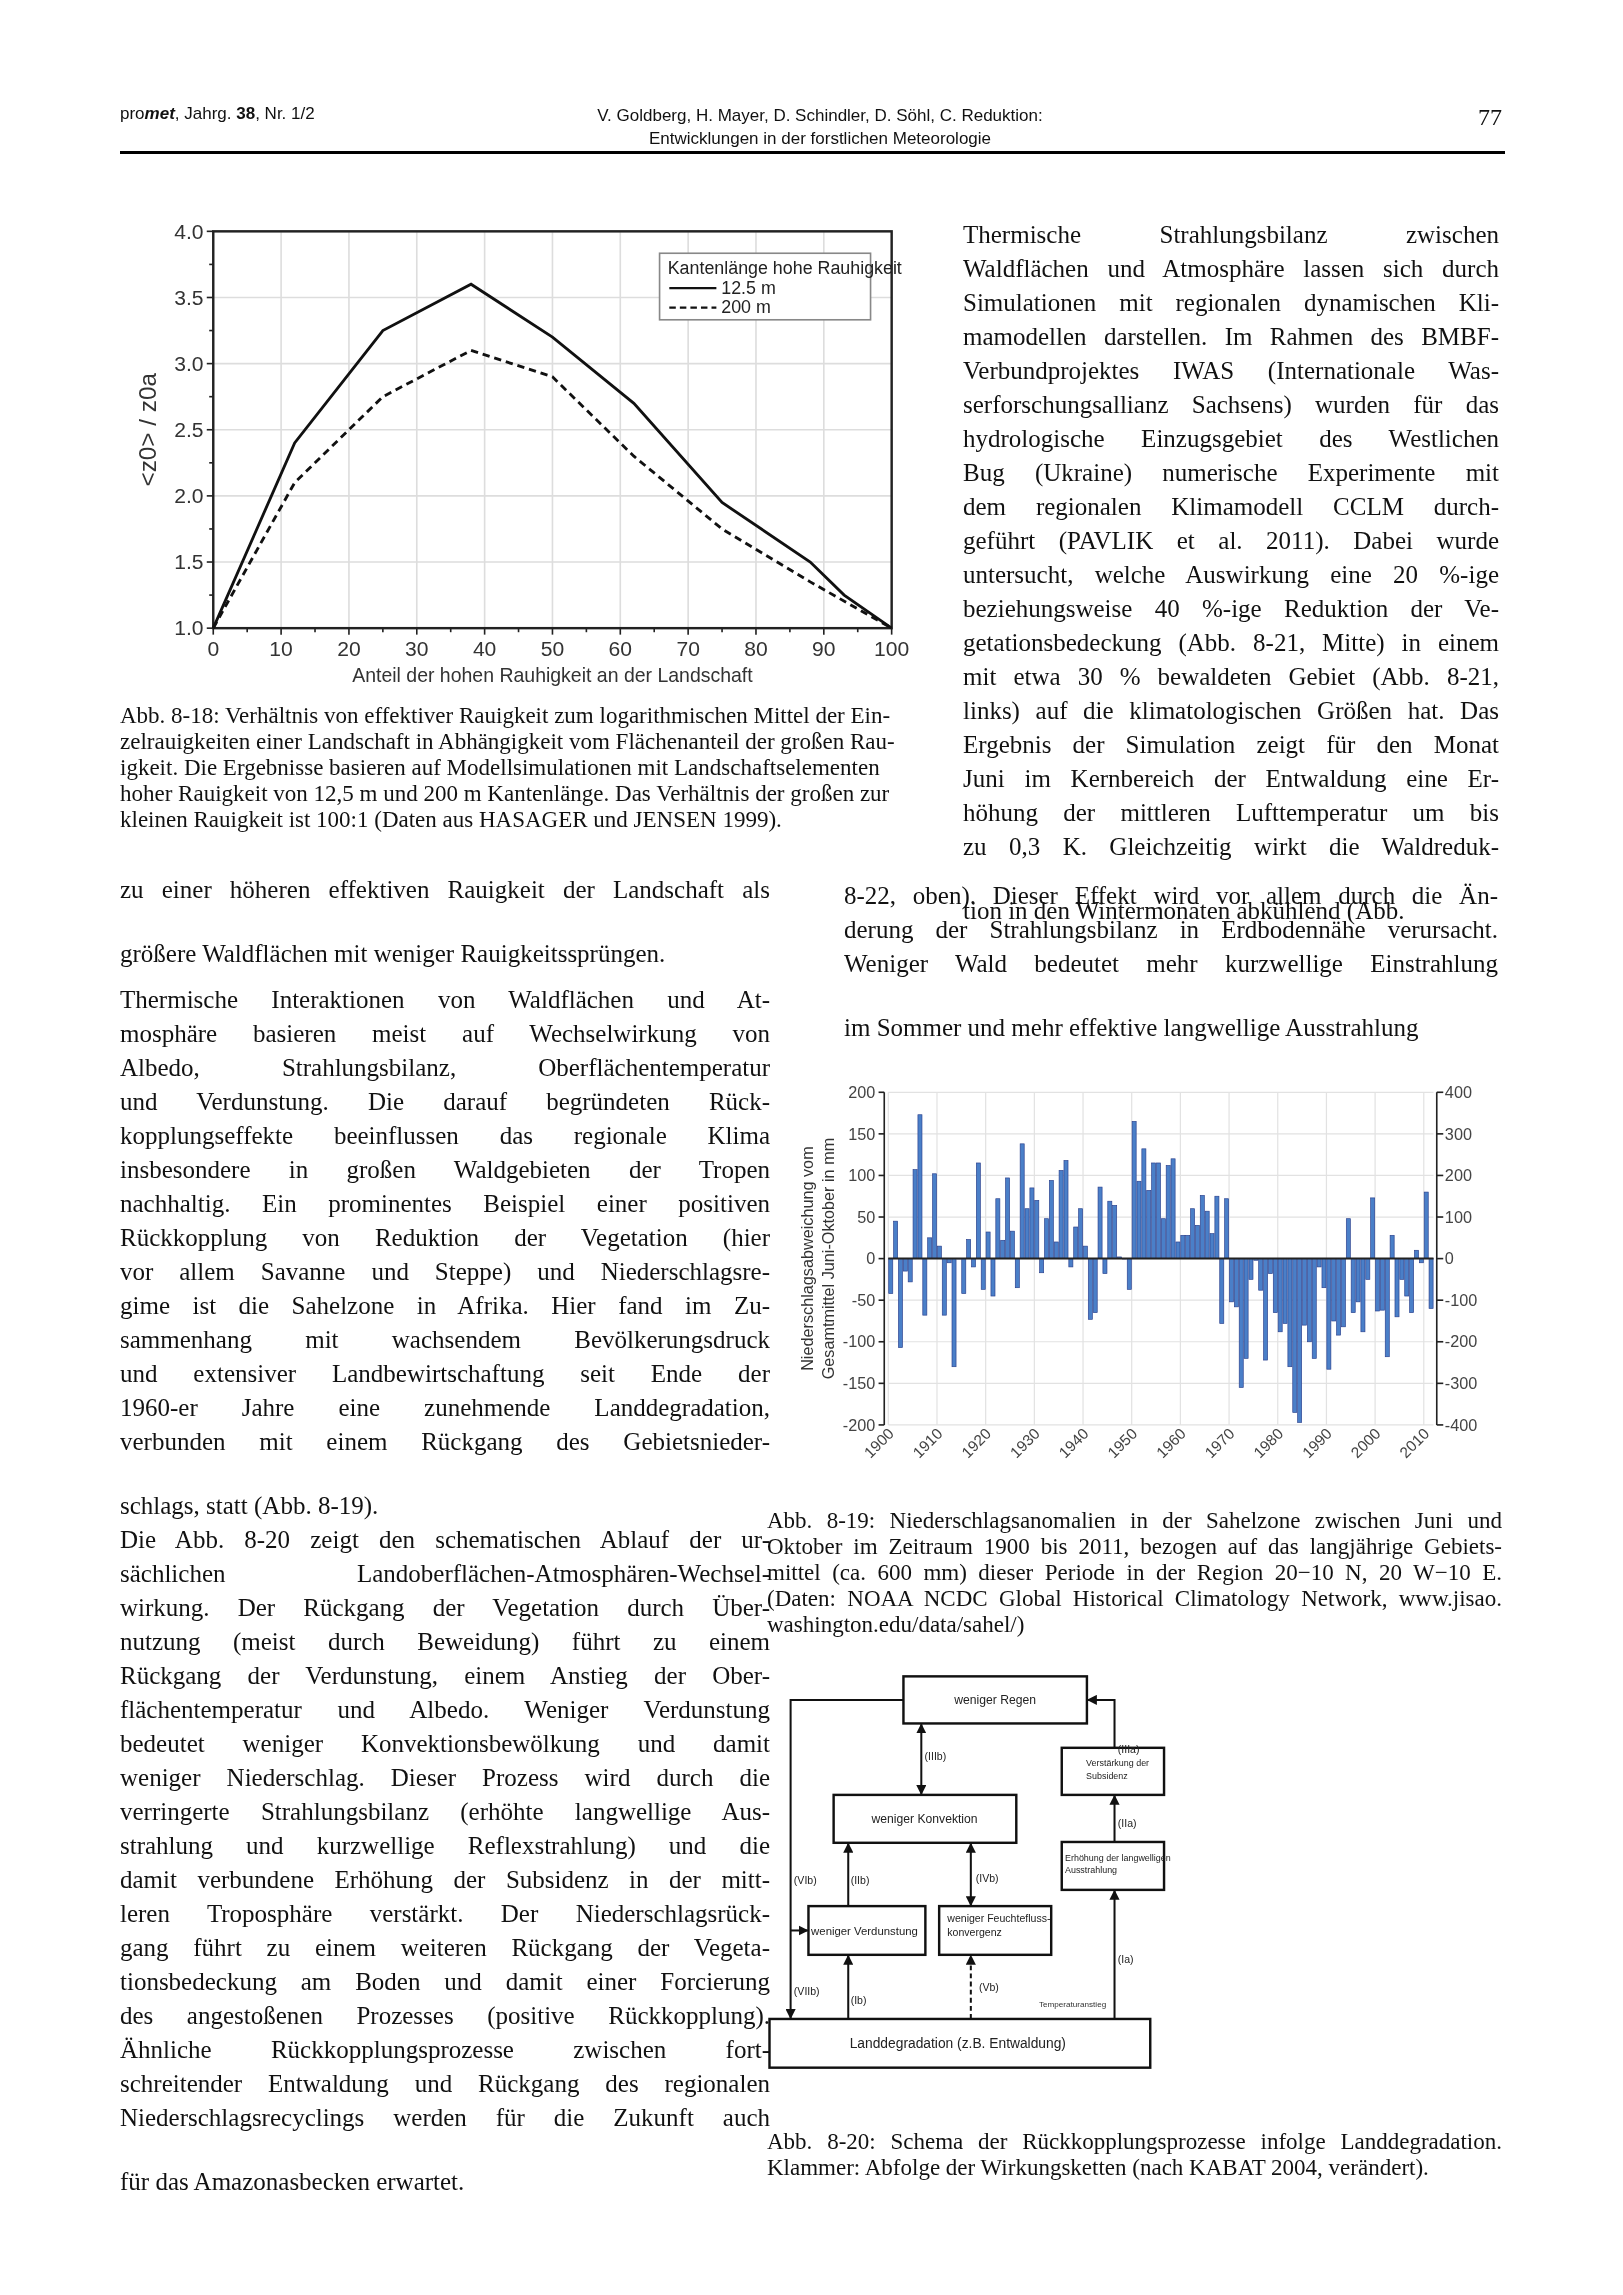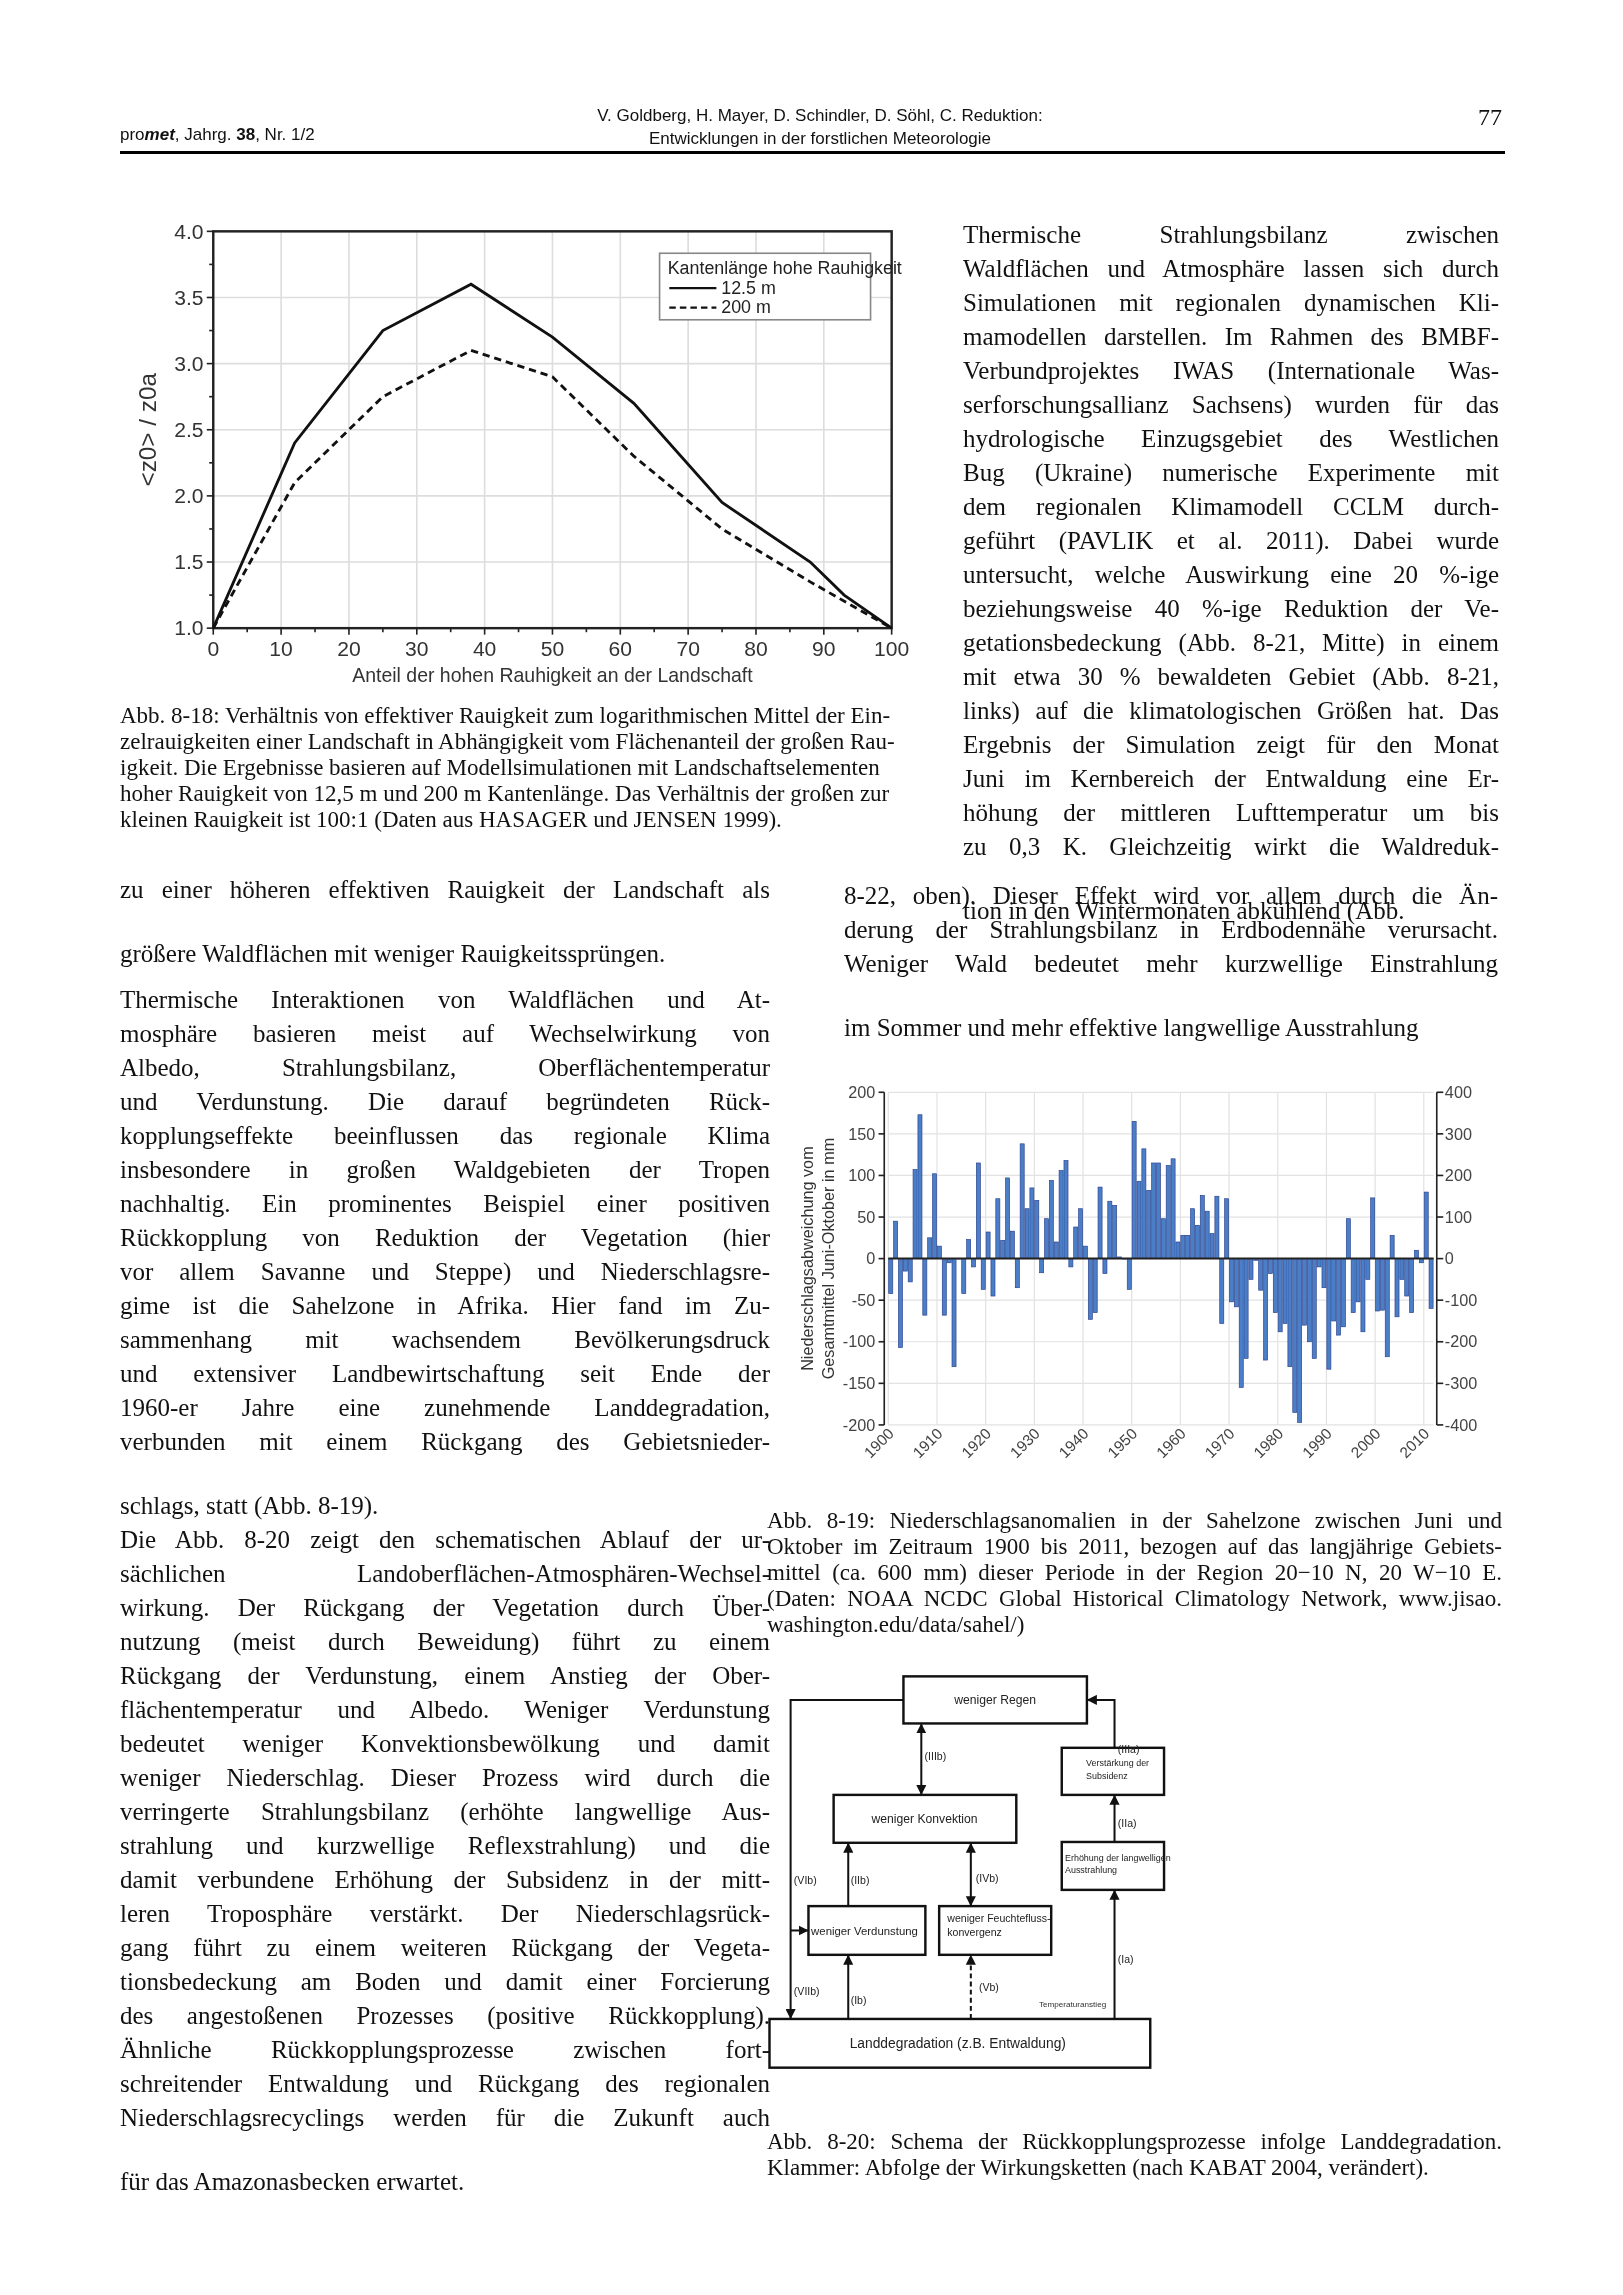--- a/index.html
+++ b/index.html
@@ -2,21 +2,21 @@
 <html style="font-size:13px"><head>
 <meta charset="utf-8">
 <style>
   html, body { margin: 0; padding: 0; background: #ffffff; }
   body { width: 1624px; height: 2295px; position: relative; overflow: hidden; color: #111; }
   .abs { position: absolute; }
   .sans { font-family: "Liberation Sans", "DejaVu Sans", sans-serif; }
   .serif { font-family: Liberation Serif, serif; }
 
   
-  #hdr-left { left: 120px; top: 104px; font-size: 17px; margin-top: 21px; }
+  #hdr-left { left: 120px; top: 104px; font-size: 17px; }
   #hdr-center { left: 536px; top: 104px; width: 568px; text-align: center; font-size: 17px; line-height: 23px; }
   #hdr-page { left: 1453px; top: 104px; width: 49px; text-align: right; font-size: 24px; }
   #hdr-rule { left: 120px; top: 151px; width: 1385px; height: 3.2px; background: #000; }
 
   
   .para { font-size: 25px; line-height: 34px; text-align: justify; text-align-last: left; }
   .para span.line { display: block; text-align: justify; text-align-last: justify; white-space: nowrap; }
   .para span.line.last { text-align-last: left; margin-top: 30px; }
   .caption { font-size: 23px; line-height: 26px; }
   .caption span.line { display: block; text-align: justify; text-align-last: justify; white-space: nowrap; }

